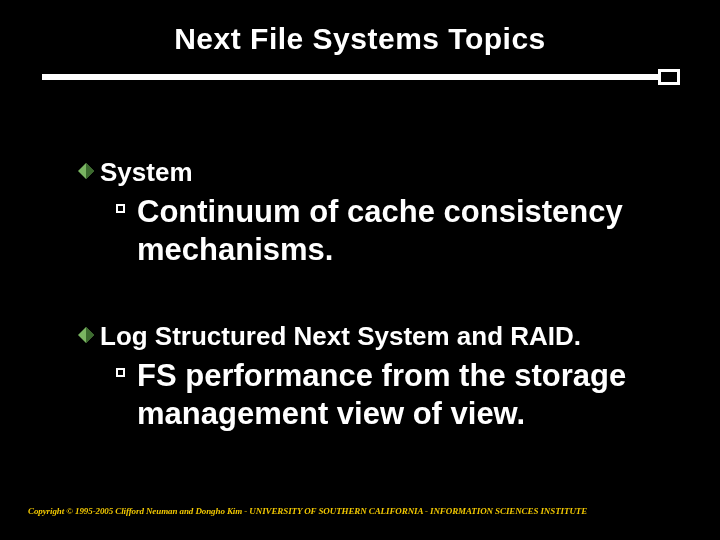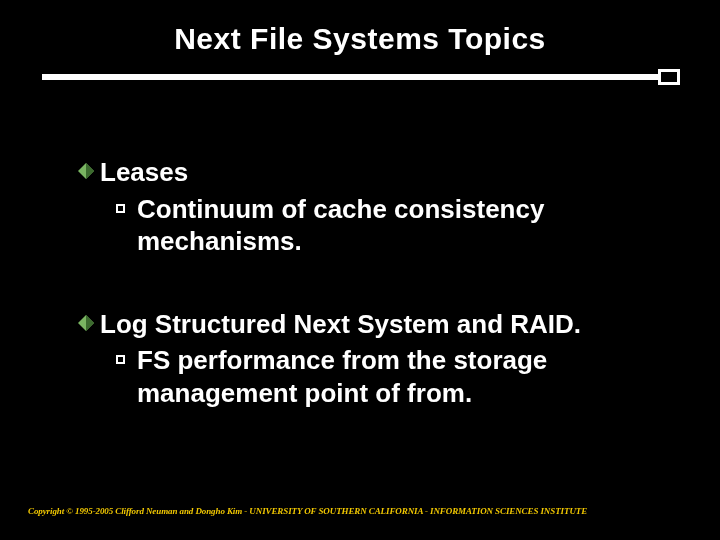--- a/index.html
+++ b/index.html
@@ -11,21 +11,21 @@
   .rule-line { height: 6px; background: #fff; width: 630px; margin-left: 2px; }
   .rule-box { position: absolute; right: 0; top: -5px; width: 22px; height: 16px; border: 3px solid #fff; background: #000; }
   .content { padding: 70px 28px 0 38px; }
   .topic { margin-bottom: 52px; }
   .topic-head { display: flex; align-items: flex-start; }
   .diamond-bullet { width: 20px; height: 26px; position: relative; flex-shrink: 0; margin-right: 2px; }
   .diamond-bullet svg { width: 16px; height: 16px; position: absolute; top: 5px; left: 0; }
   .topic-title { font-weight: 700; font-size: 26px; line-height: 1.1; }
   .sub { display: flex; align-items: flex-start; margin-left: 38px; margin-top: 6px; padding-right: 10px; }
   .square-bullet { width: 9px; height: 9px; border: 2px solid #fff; margin-top: 11px; margin-right: 12px; flex-shrink: 0; }
-  .sub-text { font-weight: 700; font-size: 26px; line-height: 1.25; }
+  .sub-text { font-weight: 700; font-size: 31px; line-height: 1.25; }
   .footer { position: absolute; left: 28px; bottom: 24px; font-family: "Times New Roman", Times, serif; font-style: italic; font-weight: 700; font-size: 9px; color: #f2c800; letter-spacing: -0.1px; white-space: nowrap; }
 </style>
 </head>
 <body>
 
 <div class="slide">
 
   <div class="title-wrap">
     <div class="title">Next File Systems Topics</div>
   </div>
@@ -38,41 +38,41 @@
   <div class="content">
 
     <div class="topic">
       <div class="topic-head">
         <span class="diamond-bullet">
           <svg viewBox="0 0 16 16">
               <polygon points="8,0 16,8 8,16 0,8" fill="#7ab562"></polygon>
               <polygon points="8,0 16,8 8,16" fill="#3c6b2f"></polygon>
             </svg>
         </span>
-        <span class="topic-title">Leases</span>
+        <span class="topic-title">System</span>
       </div>
       <div class="sub">
         <span class="square-bullet"></span>
         <span class="sub-text">Continuum of cache consistency mechanisms.</span>
       </div>
     </div>
 
     <div class="topic">
       <div class="topic-head">
         <span class="diamond-bullet">
           <svg viewBox="0 0 16 16">
               <polygon points="8,0 16,8 8,16 0,8" fill="#7ab562"></polygon>
               <polygon points="8,0 16,8 8,16" fill="#3c6b2f"></polygon>
             </svg>
         </span>
         <span class="topic-title">Log Structured Next System and RAID.</span>
       </div>
       <div class="sub">
         <span class="square-bullet"></span>
-        <span class="sub-text">FS performance from the storage management point of from.</span>
+        <span class="sub-text">FS performance from the storage management view of view.</span>
       </div>
     </div>
 
   </div>
 
   <div class="footer">Copyright © 1995-2005 Clifford Neuman and Dongho Kim - UNIVERSITY OF SOUTHERN CALIFORNIA - INFORMATION SCIENCES INSTITUTE</div>
 
 </div>
 
 </body></html>

